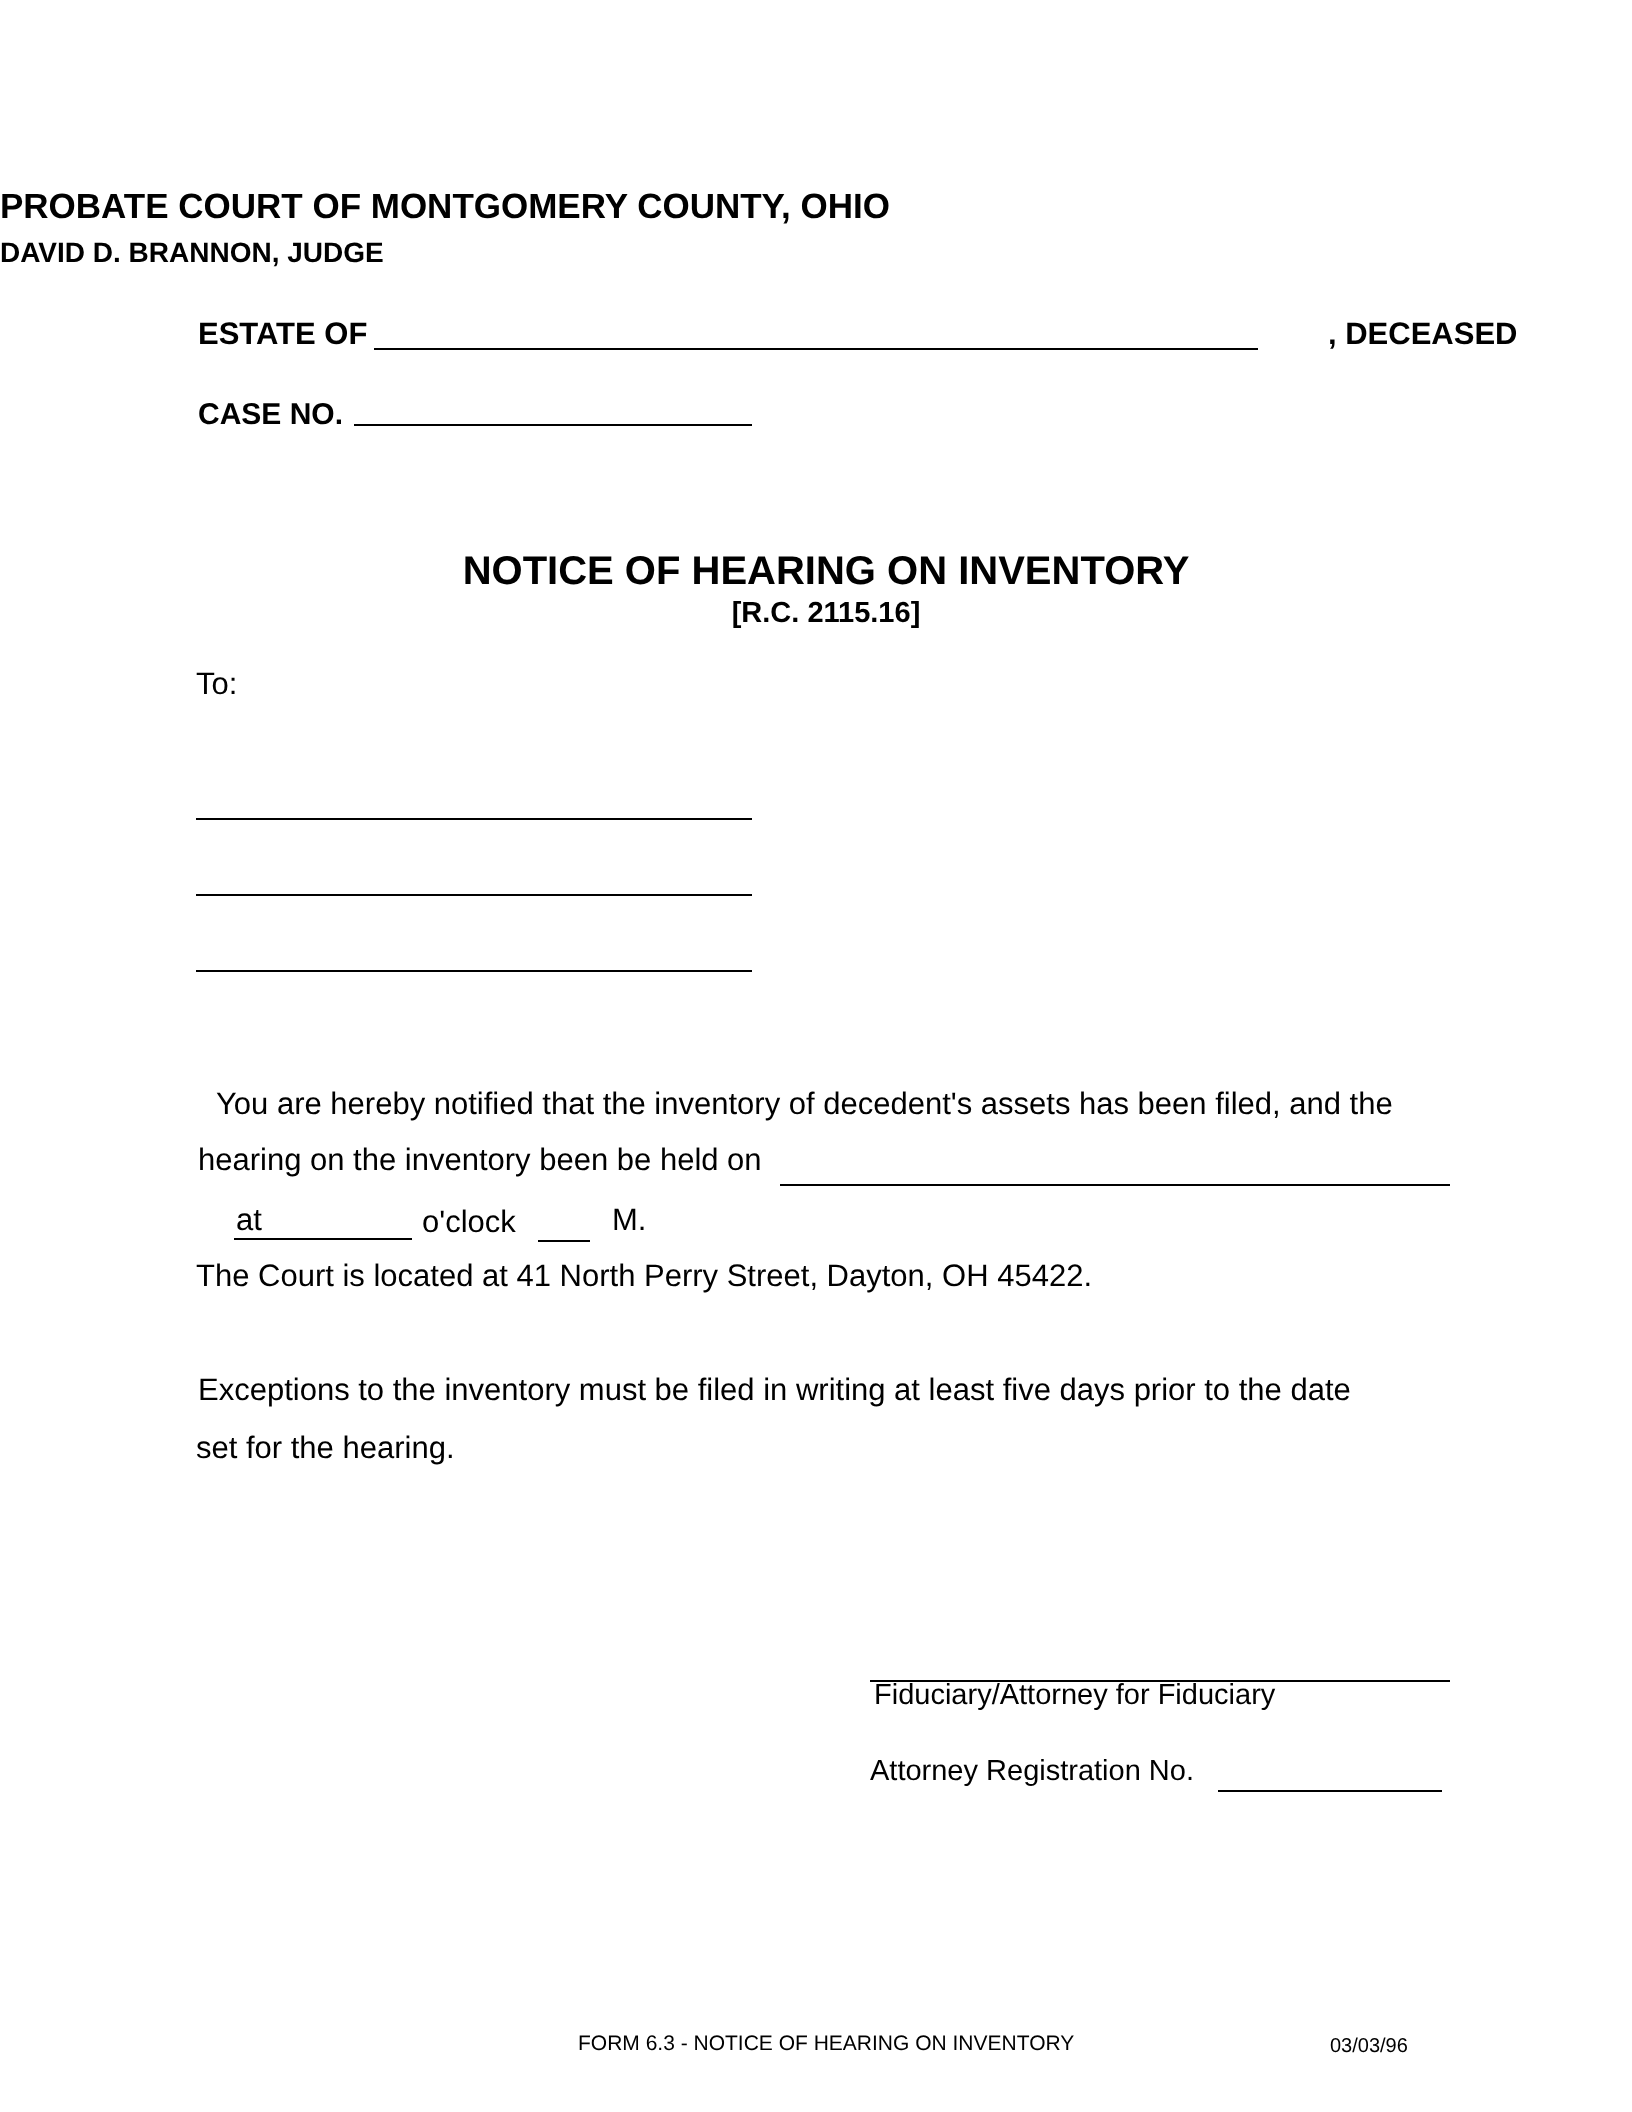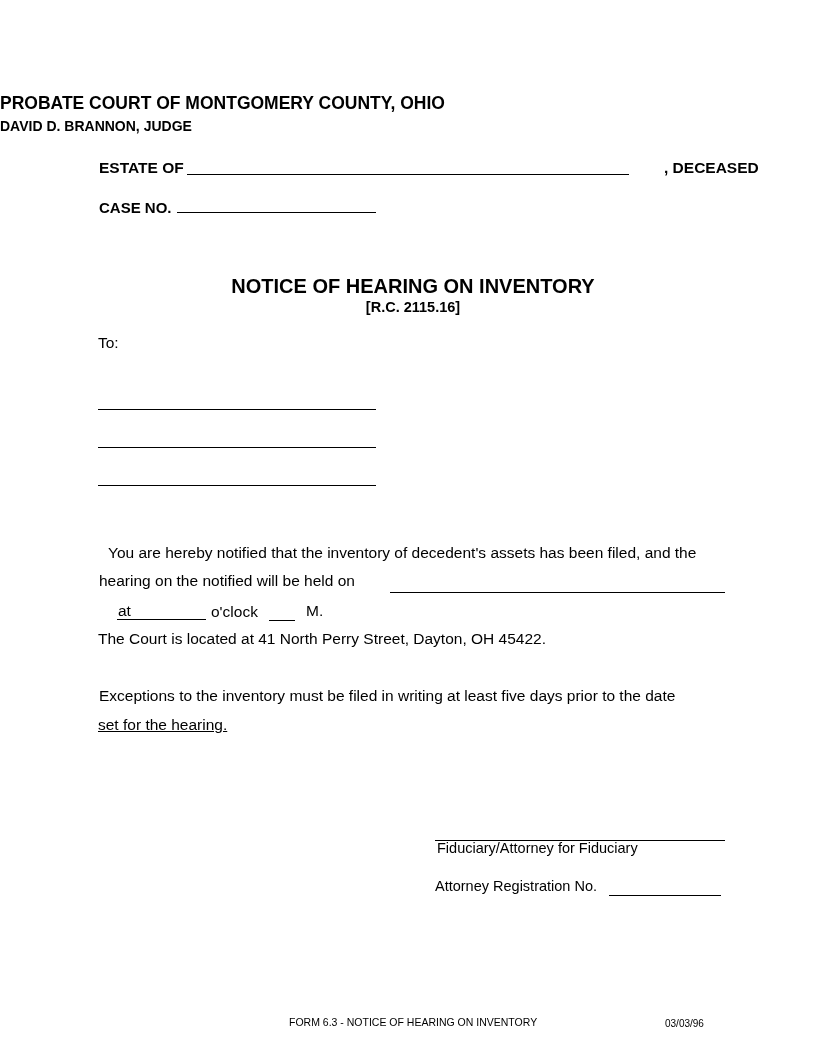--- a/index.html
+++ b/index.html
@@ -26,33 +26,33 @@
 
 <div class="abs b" style="top:275px; left:0; width:826px; text-align:center; font-size:20px;">NOTICE OF HEARING ON INVENTORY</div>
 <div class="abs b" style="top:299px; left:0; width:826px; text-align:center; font-size:14.5px;">[R.C. 2115.16]</div>
 
 <div class="abs t15" style="top:334px; left:98px;">To:</div>
 <div class="line" style="top:409px; left:98px; width:278px;"><span></span></div>
 <div class="line" style="top:447px; left:98px; width:278px;"><span></span></div>
 <div class="line" style="top:485px; left:98px; width:278px;"><span></span></div>
 
 <div class="abs t15" style="top:544px; left:108px;">You are hereby notified that the inventory of decedent's assets has been filed, and the</div>
-<div class="abs t15" style="top:572px; left:99px;">hearing on the notified will be held on</div>
+<div class="abs t15" style="top:572px; left:99px;">hearing on the inventory been be held on</div>
 <div class="line" style="top:592px; left:390px; width:335px;"><span></span></div>
 
 <div class="abs t15" style="top:602px; left:98px;margin-left:20px;">at</div>
 <div class="line" style="top:619px; left:117px; width:89px;"><span></span></div>
 <div class="abs t15" style="top:603px; left:211px;">o'clock</div>
 <div class="line" style="top:620px; left:269px; width:26px;"><span></span></div>
 <div class="abs t15" style="top:602px; left:306px;">M.</div>
 
 <div class="abs t15" style="top:630px; left:98px;">The Court is located at 41 North Perry Street, Dayton, OH  45422.</div>
 
 <div class="abs t15" style="top:687px; left:99px;">Exceptions to the inventory must be filed in writing at least five days prior to the date</div>
-<div class="abs t15" style="top:716px; left:98px;text-decoration:underline;">set for the hearing.</div>
+<div class="abs t15" style="top:716px; left:98px;">set for the hearing.</div>
 
 <div class="line" style="top:840px; left:435px; width:290px;"></div>
 <div class="abs" style="top:840px; left:437px; font-size:14.5px;">Fiduciary/Attorney for Fiduciary</div>
 <div class="abs" style="top:878px; left:435px; font-size:14.5px;text-align:right;">Attorney Registration No.</div>
 <div class="line" style="top:895px; left:609px; width:112px;"><span></span></div>
 
 <div class="abs" style="top:1016px; left:289px; font-size:10.5px;">FORM 6.3 - NOTICE OF HEARING ON INVENTORY</div>
 <div class="abs" style="top:1018px; left:665px; font-size:10px;">03/03/96</div>
 
 </body></html>

